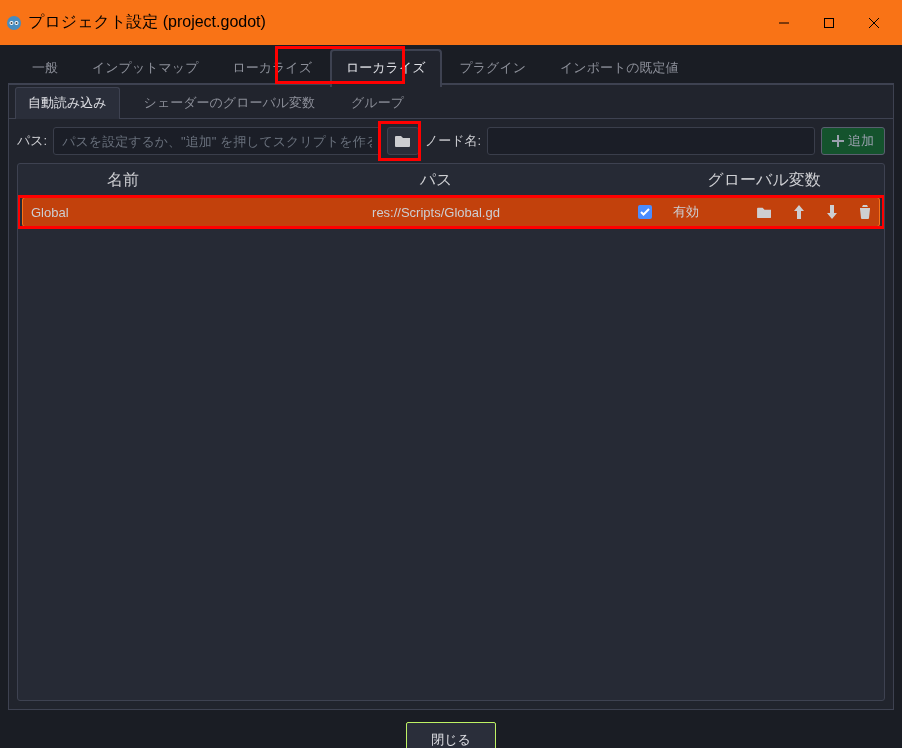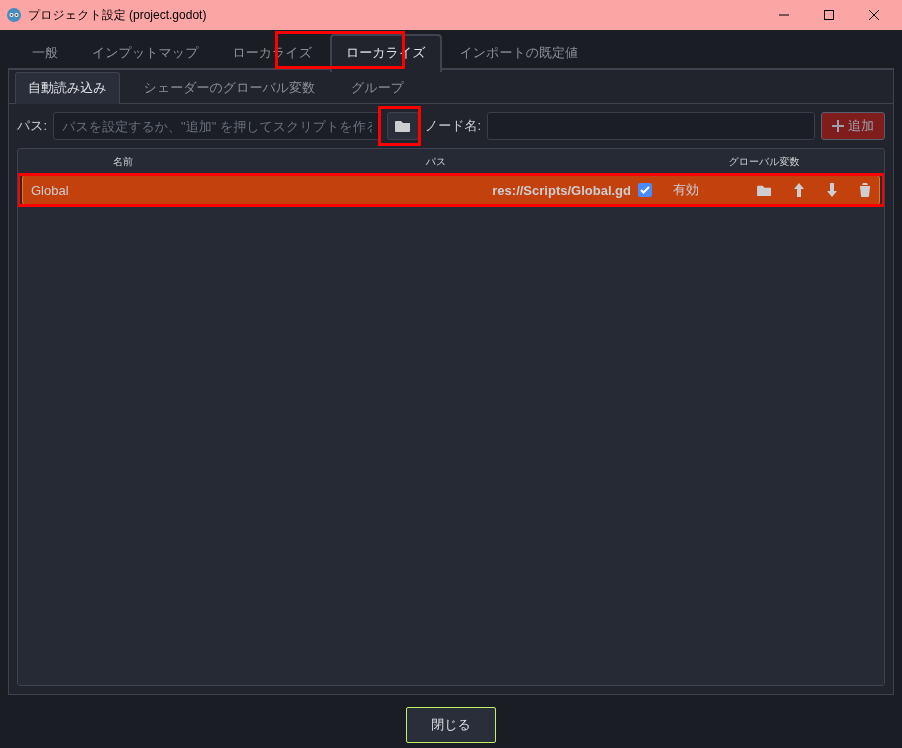--- a/index.html
+++ b/index.html
@@ -6,27 +6,27 @@
     body {
       font-family: "Segoe UI", "Yu Gothic UI", Arial, sans-serif;
       background: #1a1d24;
       color: #cdced2;
       width: 902px;
       height: 748px;
       overflow: hidden;
       font-size: 13px;
     }
     .titlebar {
-      background: #fca5a5;
-      height: 30px;
+      background: #f97316;
+      height: 45px;
       display: flex;
       align-items: center;
       padding: 0 6px;
       color: #000;
-      font-size: 12px;
+      font-size: 16px;
     }
     .titlebar .app-icon { width: 16px; height: 16px; margin-right: 6px; display:flex; align-items:center; justify-content:center; }
     .titlebar .title { flex: 1; }
     .winctrl { display: flex; }
     .winctrl .btn {
       width: 45px; height: 30px;
       display: flex; align-items: center; justify-content: center;
       cursor: pointer;
     }
     .winctrl .btn svg { stroke: #000; }
@@ -121,21 +121,21 @@
       width: 32px; height: 28px;
       background: #2a2e3a;
       border: 1px solid #3e4251;
       border-radius: 3px;
       display: flex; align-items: center; justify-content: center;
       cursor: pointer;
     }
     .add-btn {
       height: 28px;
       padding: 0 10px;
-      background: #7f1d1d;
+      background: #14532d;
       border: 1px solid #5a5f70;
       border-radius: 3px;
       display: flex; align-items: center; gap: 4px;
       color: #9aa0ae;
       cursor: pointer;
     }
 
     .list-area {
       margin: 0 8px 8px 8px;
       border: 1px solid #3e4251;
@@ -143,21 +143,21 @@
       flex: 1;
       background: #262a35;
       overflow: hidden;
     }
     .list-header {
       display: grid;
       grid-template-columns: 210px 1fr 240px;
       color: #cdced2;
       text-align: center;
       padding: 6px 0;
-      font-size: 10px;
+      font-size: 16px;
     }
     .list-row {
       display: grid;
       grid-template-columns: 210px 1fr 240px;
       align-items: center;
       background: #c2410c;
       border: 1px solid #f97316;
       border-radius: 3px;
       margin: 0 4px;
       padding: 4px 8px;
@@ -227,20 +227,21 @@
   </div>
 </div>
 
 <div class="outer">
 
 <div class="tabs-top" style="position:relative;">
   <div class="tab-top">一般</div>
   <div class="tab-top">インプットマップ</div>
   <div class="tab-top">ローカライズ</div>
   <div class="tab-top active">ローカライズ</div>
+  <div class="tab-top">プラグイン</div>
   <div class="tab-top">インポートの既定値</div>
   <div class="highlight-red" style="left:267px; top:-5px; width:130px; height:38px;"></div>
 </div>
 
 <div class="panel">
 
   <div class="tabs-sub">
     <div class="tab-sub active">自動読み込み</div>
     <div class="tab-sub">シェーダーのグローバル変数</div>
     <div class="tab-sub">グループ</div>
@@ -266,21 +267,21 @@
   </div>
 
   <div class="list-area">
     <div class="list-header">
       <div>名前</div>
       <div>パス</div>
       <div>グローバル変数</div>
     </div>
     <div class="list-row">
       <div style="text-align:left;">Global</div>
-      <div style="text-align:right;font-weight:bold;">res://Scripts/Global.gd</div>
+      <div style="text-align:center;">res://Scripts/Global.gd</div>
       <div class="row-actions">
         <span class="checkbox">
           <svg width="10" height="10" viewBox="0 0 10 10">
                 <path fill="none" stroke="#fff" stroke-width="2" d="M1 5l2.5 2.5L9 2"></path>
               </svg>
         </span>
         <span>有効</span>
         <span style="width:16px"></span>
         <span class="row-icon">
               <svg width="15" height="13" viewBox="0 0 16 14">

